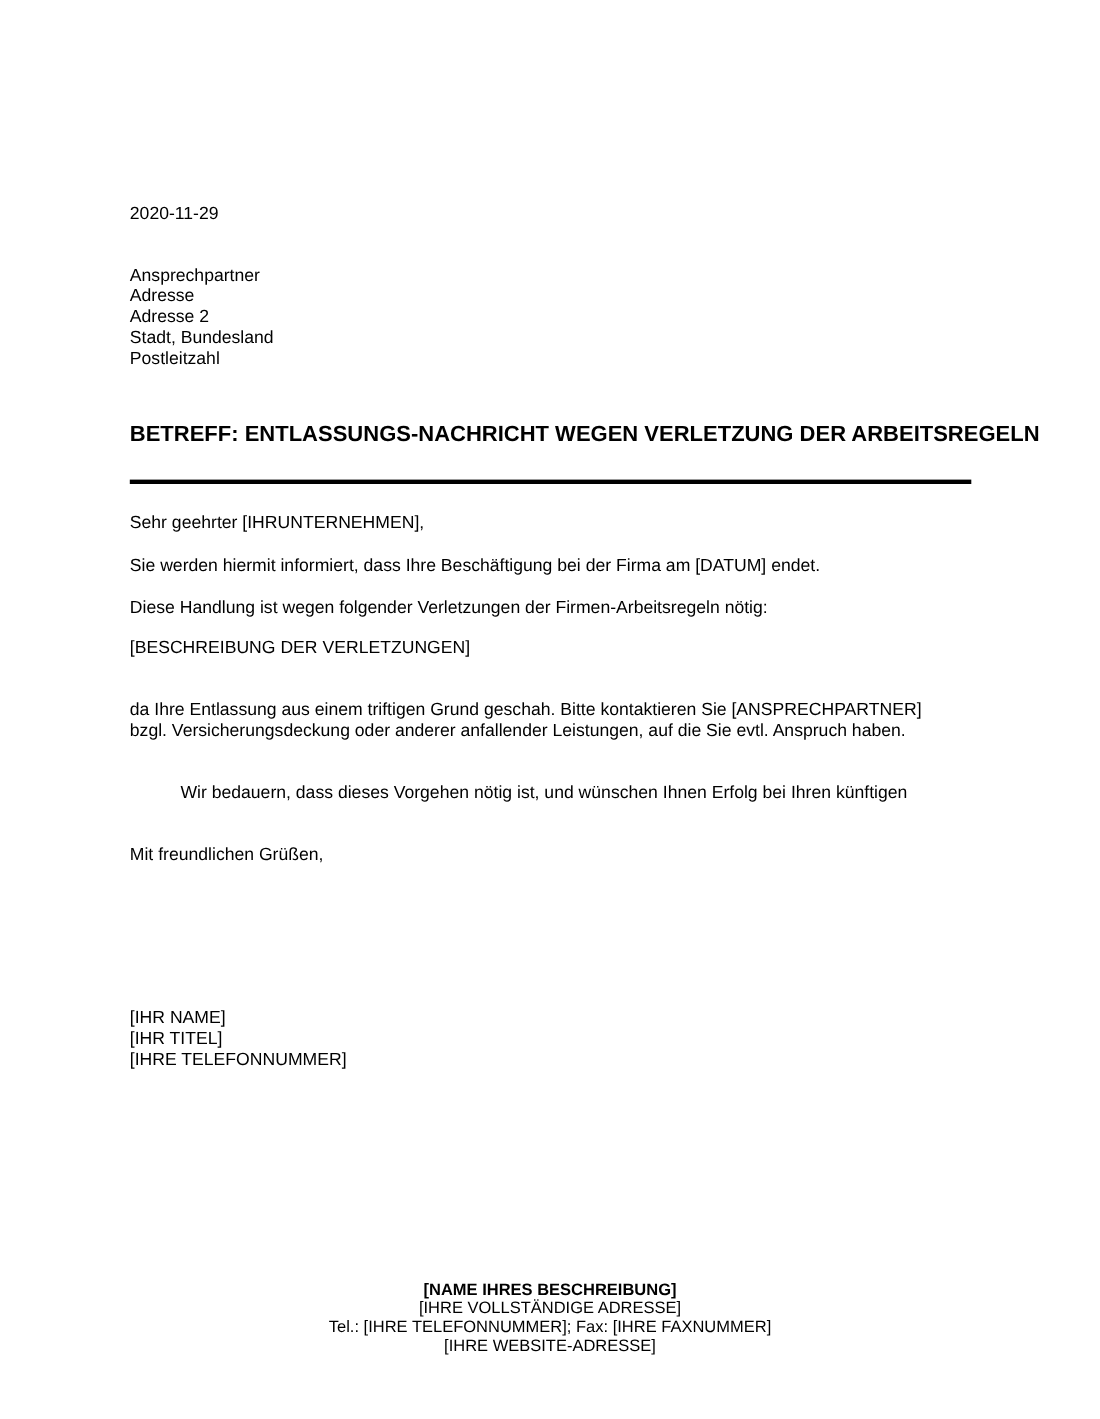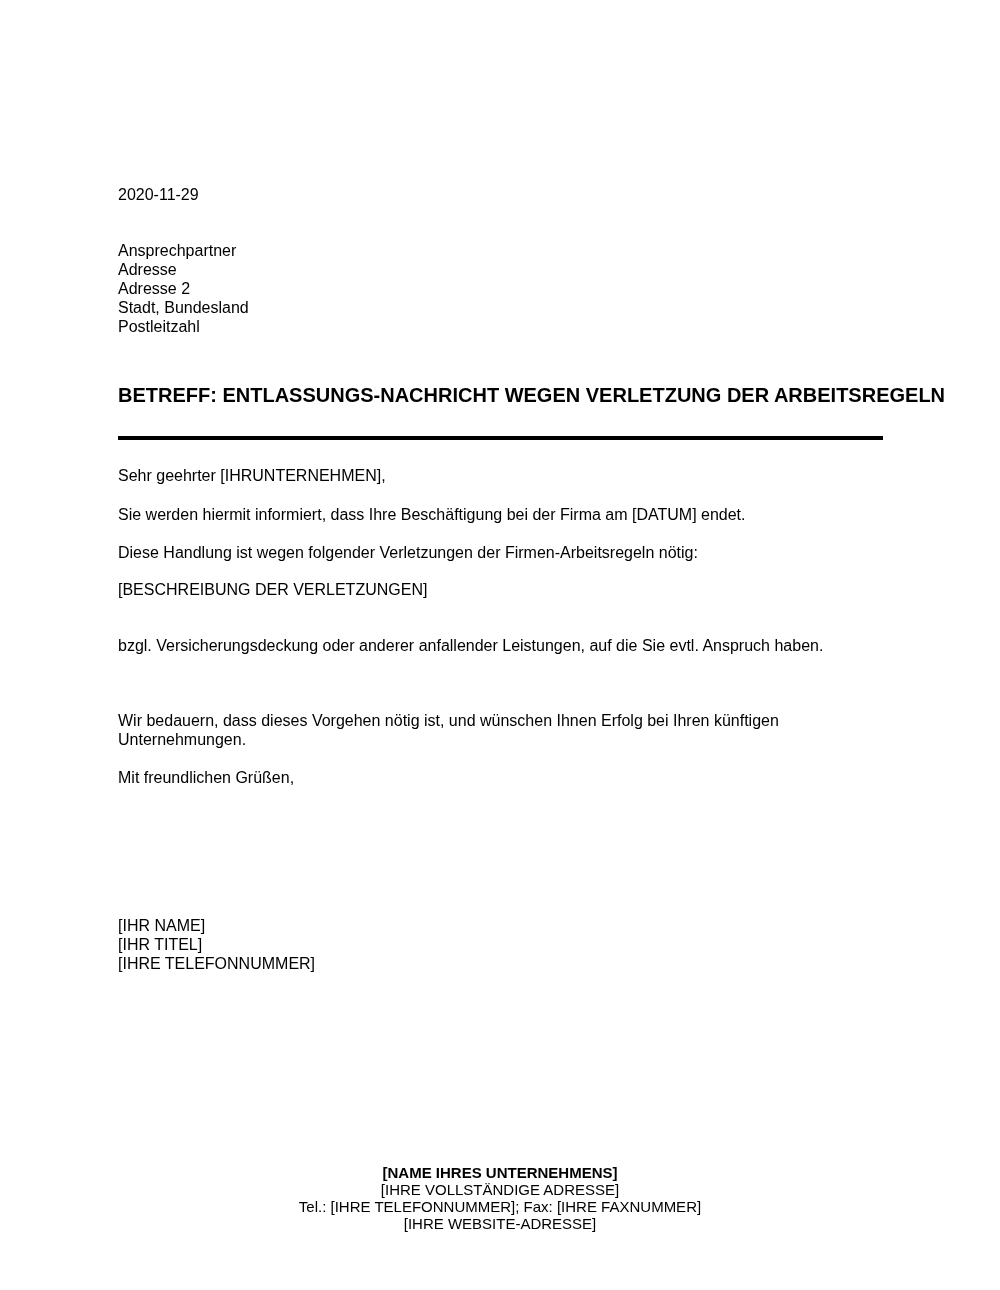--- a/index.html
+++ b/index.html
@@ -12,21 +12,21 @@
     .date { top: 185px; }
     .recipient { top: 241px; }
     .subject { top: 386px; font-weight: bold; font-size: 20px; }
     .rule { position: absolute; left: 118px; top: 436px; width: 765px; height: 4px; background: #000; }
     .p { white-space: nowrap; line-height: 19px; }
     .salutation { top: 466px; }
     .p1 { top: 505px; }
     .p2 { top: 543px; }
     .p3 { top: 580px; }
     .p4 { top: 636px; }
-    .p5 { top: 711px; }
+    .p5 { top: 711px; margin-left: 46px; }
     .closing { top: 768px; }
     .signature { top: 916px; }
     .footer {
       position: absolute; left: 0; width: 1000px; top: 1164px;
       text-align: center; font-size: 15px; line-height: 17px;
     }
     .footer .company { font-weight: bold; }
   </style>
 </head>
 <body>
@@ -50,34 +50,34 @@
   <div class="abs p p1">
     <div>Sie werden hiermit informiert, dass Ihre Beschäftigung bei der Firma am [DATUM] endet.</div>
   </div>
   <div class="abs p p2">
     <div>Diese Handlung ist wegen folgender Verletzungen der Firmen-Arbeitsregeln nötig:</div>
   </div>
   <div class="abs p p3">
     <div>[BESCHREIBUNG DER VERLETZUNGEN]</div>
   </div>
   <div class="abs p p4">
+    <div>da Ihre Entlassung aus einem triftigen Grund geschah. Bitte kontaktieren Sie [ANSPRECHPARTNER]</div>
     <div>bzgl. Versicherungsdeckung oder anderer anfallender Leistungen, auf die Sie evtl. Anspruch haben.</div>
   </div>
   <div class="abs p p5">
     <div>Wir bedauern, dass dieses Vorgehen nötig ist, und wünschen Ihnen Erfolg bei Ihren künftigen</div>
-    <div>Unternehmungen.</div>
   </div>
 
   <div class="abs p closing">Mit freundlichen Grüßen,</div>
 
   <div class="abs signature">
     <div class="line">[IHR NAME]</div>
     <div class="line">[IHR TITEL]</div>
     <div class="line">[IHRE TELEFONNUMMER]</div>
   </div>
 
   <div class="footer">
-    <div class="company">[NAME IHRES UNTERNEHMENS]</div>
+    <div class="company">[NAME IHRES BESCHREIBUNG]</div>
     <div>[IHRE VOLLSTÄNDIGE ADRESSE]</div>
     <div>Tel.: [IHRE TELEFONNUMMER]; Fax: [IHRE FAXNUMMER]</div>
     <div>[IHRE WEBSITE-ADRESSE]</div>
   </div>
 </div>
 
 </body></html>

